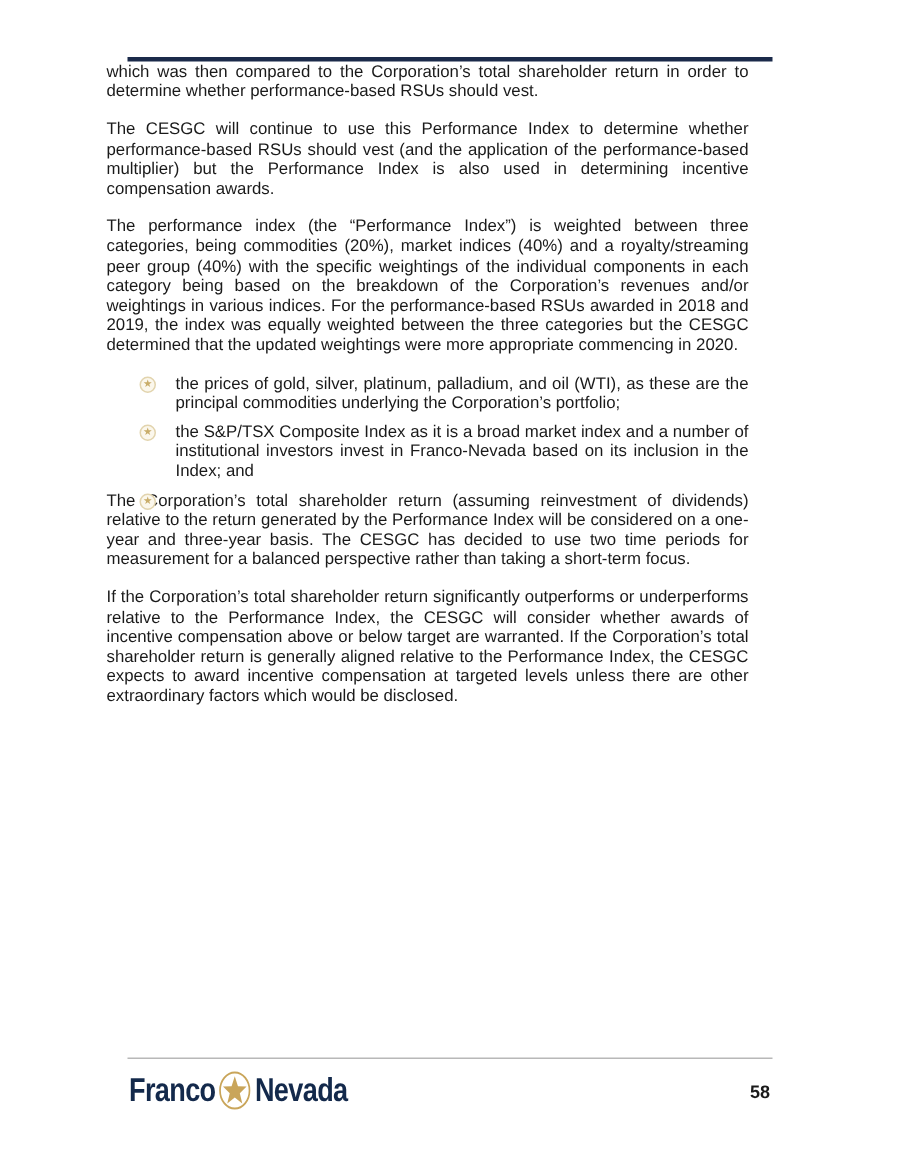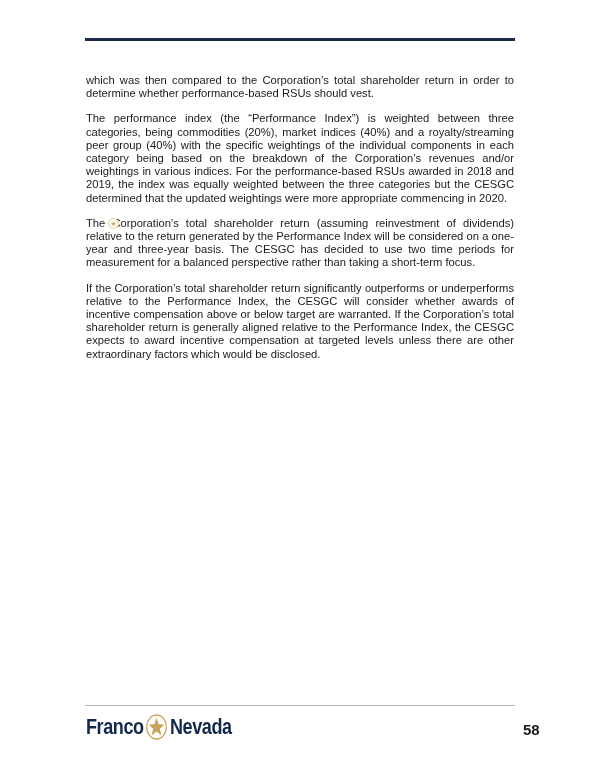--- a/index.html
+++ b/index.html
@@ -18,27 +18,26 @@
     .top-rule {
       position: absolute;
       left: 85px;
       top: 38px;
       width: 430px;
       height: 3px;
       background: #1b2a4a;
     }
     .content {
       position: absolute;
-      left: 86px;
+      left: 71px;
       top: 42px;
       width: 428px;
       font-size: 11.2px;
       line-height: 13.2px;
       text-align: justify;
-      margin-top: 32px;
     }
     .content p {
       margin: 0 0 12px 0;
     }
     .content b {
       font-weight: normal;
     }
     .bullets {
       list-style: none;
       margin: 0 0 6px 0;
@@ -89,37 +88,46 @@
       transform-origin: left center;
     }
     .logo-star {
       width: 26px;
       height: 26px;
       margin: 0 3px;
       display: inline-block;
     }
     .page-number {
       position: absolute;
-      left: 523px;
+      left: 500px;
       top: 721px;
-      font-size: 15px;
+      font-size: 12px;
       font-weight: bold;
       color: #1a1a1a;
     }
   </style>
 </head>
 <body>
 
 <div class="top-rule"></div>
 
 <div class="content">
   <p>which was then compared to the Corporation’s total shareholder return in order to determine whether performance-based RSUs should vest.</p>
+  <p>The CESGC will continue to use this Performance Index to determine whether performance-based RSUs should vest (and the application of the performance-based multiplier) but the Performance Index is also used in determining incentive compensation awards.</p>
   <p><span>The performance index (the “</span><b>Performance Index</b><span>”) is weighted between three categories, being commodities (20%), market indices (40%) and a royalty/streaming peer group (40%) with the specific weightings of the individual components in each category being based on the breakdown of the Corporation’s revenues and/or weightings in various indices. For the performance-based RSUs awarded in 2018 and 2019, the index was equally weighted between the three categories but the CESGC determined that the updated weightings were more appropriate commencing in 2020.</span></p>
 
   <ul class="bullets">
+    <li>
+      <span class="bullet-icon">★</span>
+      <span>the prices of gold, silver, platinum, palladium, and oil (WTI), as these are the principal commodities underlying the Corporation’s portfolio;</span>
+    </li>
+    <li>
+      <span class="bullet-icon">★</span>
+      <span>the S&amp;P/TSX Composite Index as it is a broad market index and a number of institutional investors invest in Franco-Nevada based on its inclusion in the Index; and</span>
+    </li>
     <li>
       <span class="bullet-icon">★</span>
     </li>
   </ul>
 
   <p>The Corporation’s total shareholder return (assuming reinvestment of dividends) relative to the return generated by the Performance Index will be considered on a one-year and three-year basis. The CESGC has decided to use two time periods for measurement for a balanced perspective rather than taking a short-term focus.</p>
   <p>If the Corporation’s total shareholder return significantly outperforms or underperforms relative to the Performance Index, the CESGC will consider whether awards of incentive compensation above or below target are warranted. If the Corporation’s total shareholder return is generally aligned relative to the Performance Index, the CESGC expects to award incentive compensation at targeted levels unless there are other extraordinary factors which would be disclosed.</p>
 </div>
 
 <div class="footer-rule"></div>

